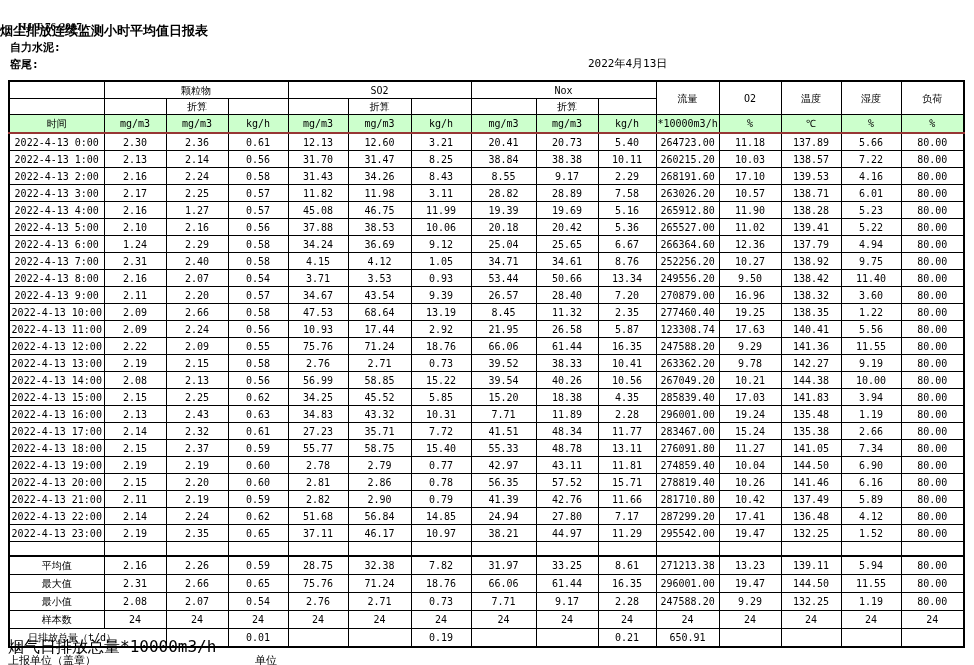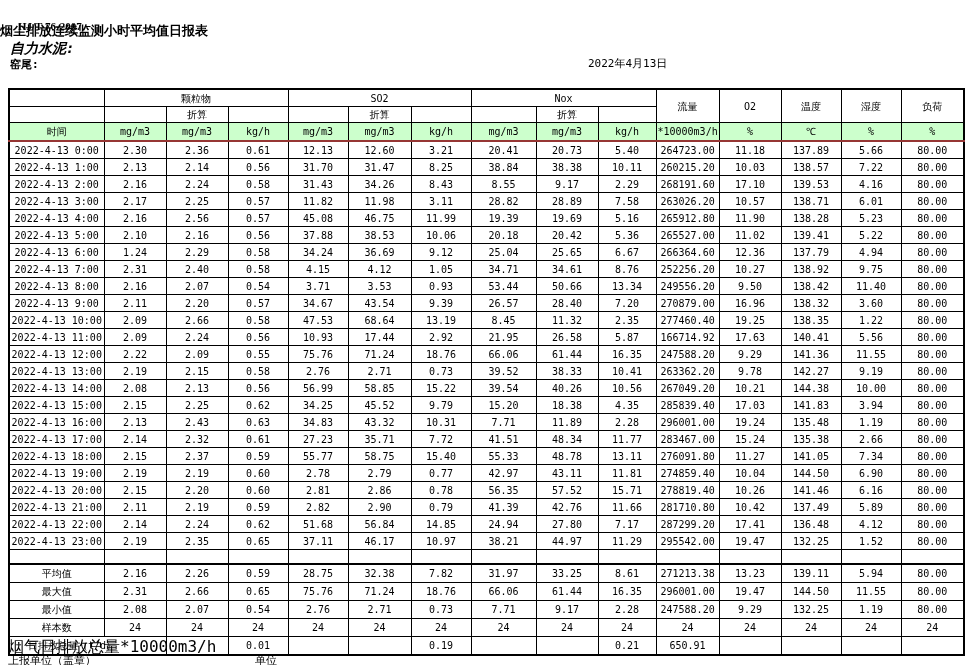--- a/index.html
+++ b/index.html
@@ -4,29 +4,29 @@
 <style>
   html,body{margin:0;padding:0;}
   body{
     width:974px;height:665px;position:relative;background:#ffffff;
     font-family:"DejaVu Sans Mono", monospace;color:#000;
     overflow:hidden;
   }
   .abs{position:absolute;white-space:nowrap;}
   #standard-code{left:18px;top:20px;font-size:11px;font-weight:bold;font-family:Liberation Serif, serif;}
   #report-title{left:0;top:22px;width:974px;text-align:left;font-size:13px;font-weight:bold;}
-  #company-label{left:10px;top:40px;font-size:14px;font-weight:bold;font-style:italic;}
+  #company-label{left:10px;top:40px;font-size:11px;font-weight:bold;}
   #site-label{left:10px;top:57px;font-size:11px;font-weight:bold;}
   #report-date{left:588px;top:56px;font-size:11px;}
   #footer-line1{left:8px;top:637px;font-size:16px;}
   #footer-line2{left:8px;top:653px;font-size:11px;}
   #footer-unit{left:255px;top:653px;font-size:11px;}
 
   table#report{
-    position:absolute;left:8px;top:88px;width:955px;
+    position:absolute;left:8px;top:80px;width:955px;
     border-collapse:collapse;table-layout:fixed;
     font-size:10px;border:2px solid #000;
   }
   #report td{
     border:1px solid #000;text-align:center;padding:0;
     overflow:hidden;white-space:nowrap;height:16px;line-height:15px;
   }
   #report tr.h1 td{height:16px;}
   #report tr.h2 td{height:14px;}
   #report tr.unit-row td{
@@ -174,21 +174,21 @@
         <td>7.58</td>
         <td>263026.20</td>
         <td>10.57</td>
         <td>138.71</td>
         <td>6.01</td>
         <td>80.00</td>
       </tr>
       <tr class="data-row">
         <td>2022-4-13 4:00</td>
         <td>2.16</td>
-        <td>2.56</td>
+        <td>1.27</td>
         <td>0.57</td>
         <td>45.08</td>
         <td>46.75</td>
         <td>11.99</td>
         <td>19.39</td>
         <td>19.69</td>
         <td>5.16</td>
         <td>265912.80</td>
         <td>11.90</td>
         <td>138.28</td>
@@ -301,21 +301,21 @@
         <td>2022-4-13 11:00</td>
         <td>2.09</td>
         <td>2.24</td>
         <td>0.56</td>
         <td>10.93</td>
         <td>17.44</td>
         <td>2.92</td>
         <td>21.95</td>
         <td>26.58</td>
         <td>5.87</td>
-        <td>166714.92</td>
+        <td>123308.74</td>
         <td>17.63</td>
         <td>140.41</td>
         <td>5.56</td>
         <td>80.00</td>
       </tr>
       <tr class="data-row">
         <td>2022-4-13 12:00</td>
         <td>2.22</td>
         <td>2.09</td>
         <td>0.55</td>
@@ -365,21 +365,21 @@
         <td>10.00</td>
         <td>80.00</td>
       </tr>
       <tr class="data-row">
         <td>2022-4-13 15:00</td>
         <td>2.15</td>
         <td>2.25</td>
         <td>0.62</td>
         <td>34.25</td>
         <td>45.52</td>
-        <td>9.79</td>
+        <td>5.85</td>
         <td>15.20</td>
         <td>18.38</td>
         <td>4.35</td>
         <td>285839.40</td>
         <td>17.03</td>
         <td>141.83</td>
         <td>3.94</td>
         <td>80.00</td>
       </tr>
       <tr class="data-row">

